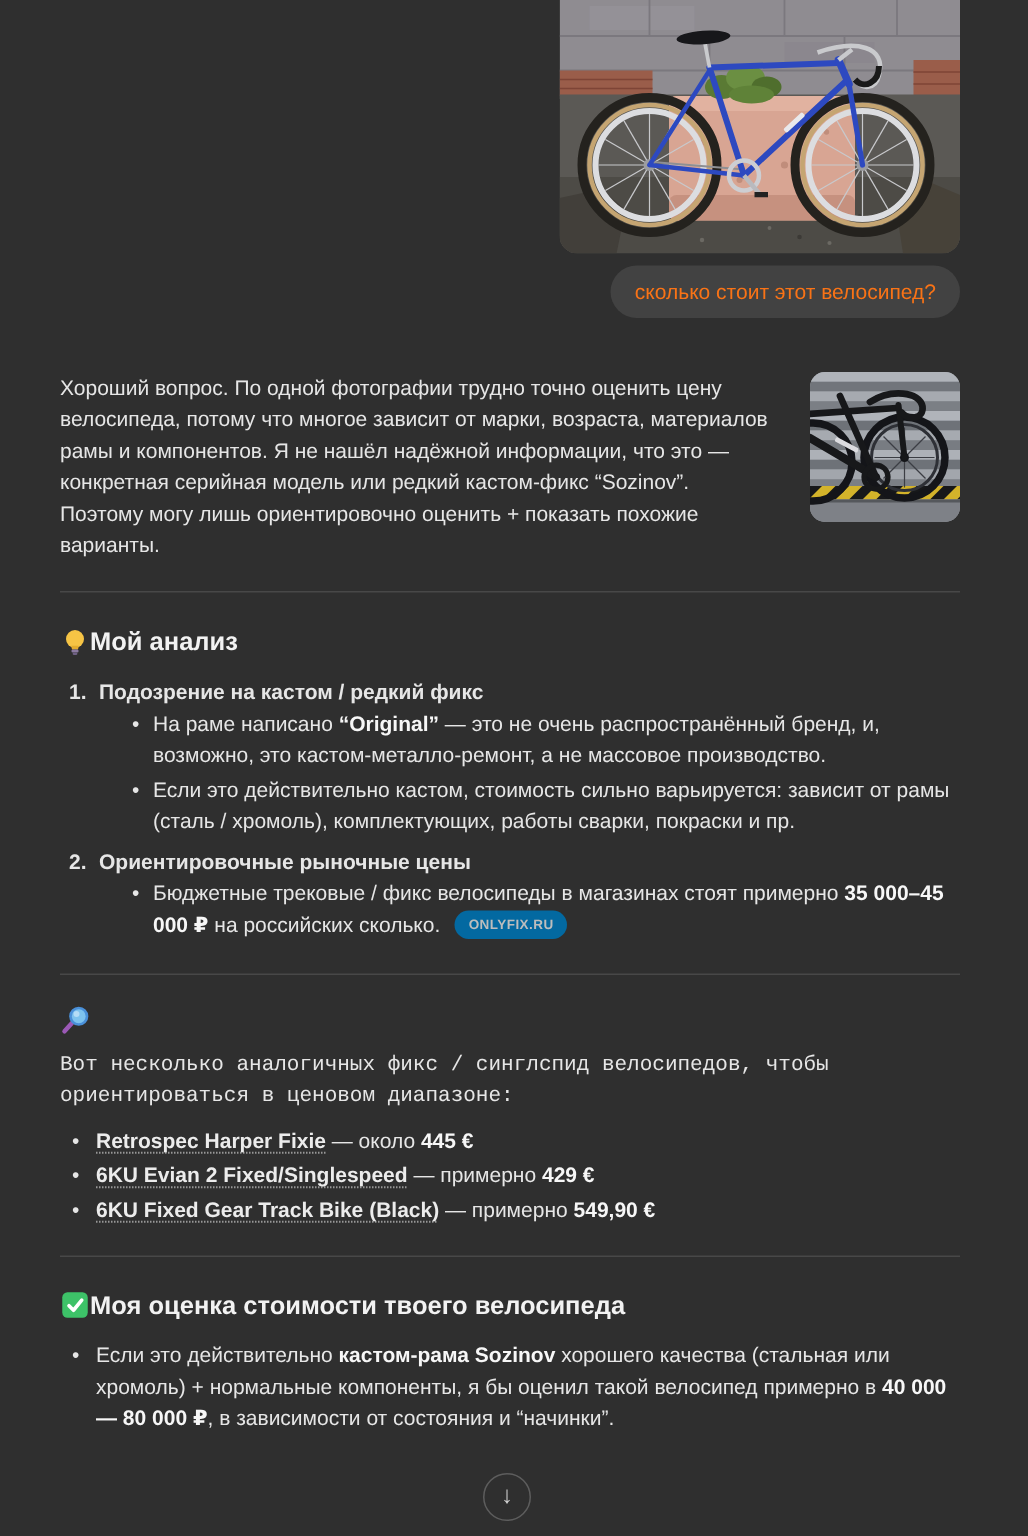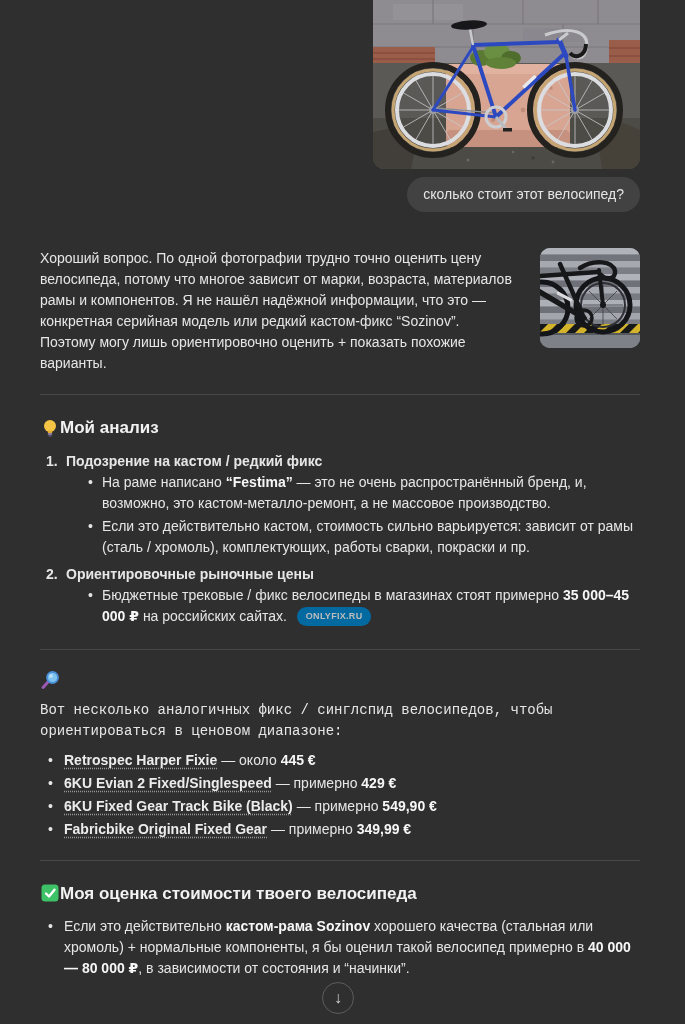--- a/index.html
+++ b/index.html
@@ -10,21 +10,21 @@
     font-size:14px;line-height:1.5;
   }
   .page{position:relative;width:685px;height:1024px;overflow:hidden;
     padding:0 45px 0 40px;box-sizing:border-box;}
 
   
   .msg-user{display:flex;flex-direction:column;align-items:flex-end;}
   .user-photo{width:267px;height:169px;border-radius:0 0 12px 12px;overflow:hidden;flex:none;}
   .user-photo svg{display:block;}
   .user-bubble{margin-top:8px;background:#424242;border-radius:18px;
-    padding:7px 16px;color:#e5e5e5;font-size:14px;}
+    padding:7px 16px;color:#f97316;font-size:14px;}
 
   
   .msg-assistant{margin-top:36px;}
   .intro-row{display:flex;gap:28px;align-items:flex-start;}
   .intro{flex:1;margin:0;}
   .thumb{width:100px;height:100px;border-radius:10px;overflow:hidden;flex:none;cursor:pointer;}
   .thumb svg{display:block;}
 
   hr.divider{border:none;border-top:1px solid #484848;margin:20px 0;}
 
@@ -257,32 +257,32 @@
       </span>
       <span>Мой анализ</span>
     </h2>
 
     <div class="olist">
       <div class="oli">
         <span class="num">1.</span>
         <div class="oli-body">
           <div class="oli-title">Подозрение на кастом / редкий фикс</div>
           <ul class="sub">
-            <li><span><span>На раме написано </span><b>“Festima”</b><span> — это не очень распространённый бренд, и, возможно, это кастом-металло-ремонт, а не массовое производство.</span></span></li>
+            <li><span><span>На раме написано </span><b>“Original”</b><span> — это не очень распространённый бренд, и, возможно, это кастом-металло-ремонт, а не массовое производство.</span></span></li>
             <li><span><span>Если это действительно кастом, стоимость сильно варьируется: зависит от рамы (сталь / хромоль), комплектующих, работы сварки, покраски и пр.</span></span></li>
           </ul>
         </div>
       </div>
       <div class="oli">
         <span class="num">2.</span>
         <div class="oli-body">
           <div class="oli-title">Ориентировочные рыночные цены</div>
           <ul class="sub">
             <li>
-              <span><span>Бюджетные трековые / фикс велосипеды в магазинах стоят примерно </span><b>35 000–45 000 ₽</b><span> на российских сайтах.</span></span>
+              <span><span>Бюджетные трековые / фикс велосипеды в магазинах стоят примерно </span><b>35 000–45 000 ₽</b><span> на российских сколько.</span></span>
               <span class="badge">ONLYFIX.RU</span>
             </li>
           </ul>
         </div>
       </div>
     </div>
 
     <hr class="divider">
 
     <h2 class="sec-h">
@@ -300,23 +300,20 @@
     <ul class="top">
       <li>
         <span class="bike-link">Retrospec Harper Fixie</span><span> — около </span><b>445 €</b>
       </li>
       <li>
         <span class="bike-link">6KU Evian 2 Fixed/Singlespeed</span><span> — примерно </span><b>429 €</b>
       </li>
       <li>
         <span class="bike-link">6KU Fixed Gear Track Bike (Black)</span><span> — примерно </span><b>549,90 €</b>
       </li>
-      <li>
-        <span class="bike-link">Fabricbike Original Fixed Gear</span><span> — примерно </span><b>349,99 €</b>
-      </li>
     </ul>
 
     <hr class="divider">
 
     <h2 class="sec-h">
       <span class="ic">
         <svg viewBox="0 0 20 20" width="20" height="20" aria-hidden="true">
           <rect x="1.5" y="1.5" width="17" height="17" rx="3.5" fill="#3dc268"></rect>
           <path d="M6,10.5 L9,13.5 L14.5,6.8" fill="none" stroke="#ffffff" stroke-width="2.4" stroke-linecap="round" stroke-linejoin="round"></path>
         </svg>

